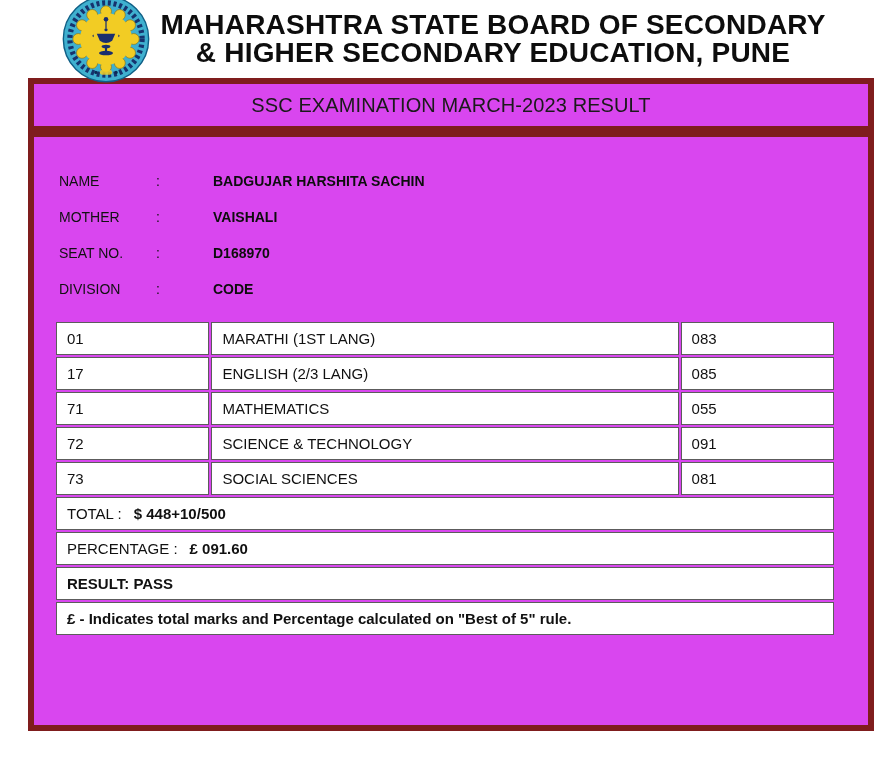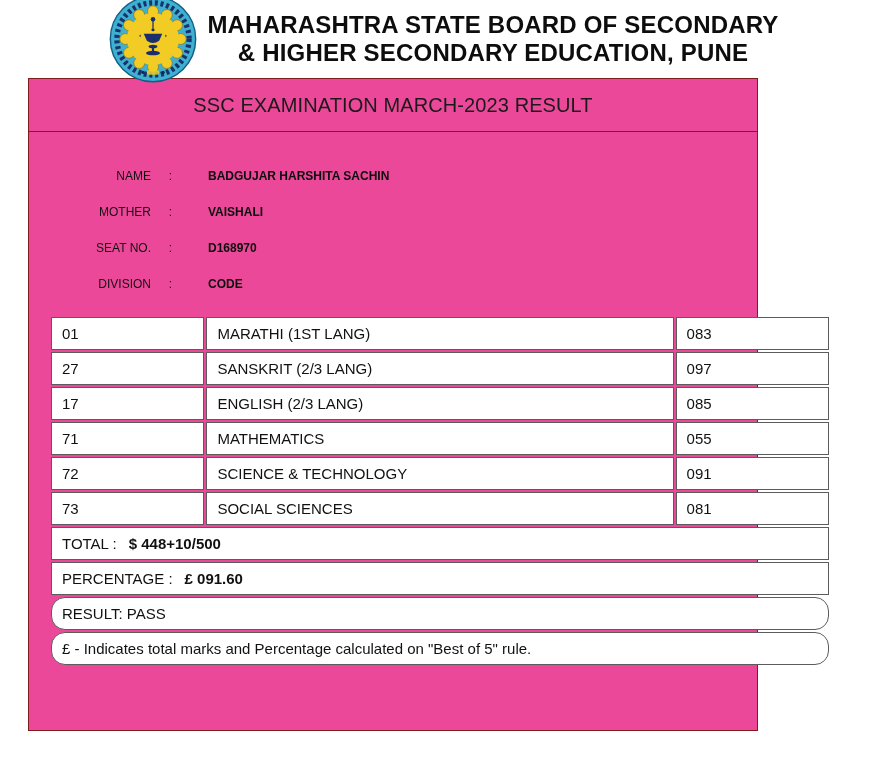--- a/index.html
+++ b/index.html
@@ -20,31 +20,31 @@
     padding-top: 0;
   }
   .logo-wrap {
     width: 88px; height: 82px;
     margin-top: -6px;
     flex: 0 0 auto;
   }
   .board-name {
     text-align: center;
     font-weight: bold;
-    font-size: 24px;
+    font-size: 28px;
     line-height: 28px;
     color: #0d0d0d;
     letter-spacing: 0.2px;
   }
   
   .page-box {
     margin-left: 28px;
-    width: 730px;
-    border: 1px solid #7f1d1d;
-    background: #ec4899;
+    width: 846px;
+    border: 6px solid #7f1d1d;
+    background: #d946ef;
   }
   .title-box {
     height: 54px;
     display: flex;
     align-items: center;
     justify-content: center;
   }
   .page-title {
     font-size: 20px;
     font-weight: 400;
@@ -55,22 +55,21 @@
     margin-top: -1px;
     min-height: 600px;
     padding: 26px 20px 10px 20px;
   }
   
   .info-block { margin-left: 5px; }
   .info-row {
     display: flex;
     align-items: center;
     height: 36px;
-    font-size: 12px;
-    text-align: right;
+    font-size: 14px;
   }
   .info-label { width: 97px; color: #111; }
   .info-sep   { width: 21px; color: #111; }
   .info-value { font-weight: bold; color: #0d0d0d; margin-left: 36px; }
   
   table.marks {
     margin-top: 13px;
     border-collapse: separate;
     border-spacing: 2px;
     table-layout: fixed;
@@ -88,21 +87,21 @@
     white-space: nowrap;
   }
   table.marks th { font-weight: bold; }
   .col-code  { width: 153px; }
   .col-name  { width: 466px; }
   .col-marks { width: 153px; }
   td.summary-right { text-align: right; padding-right: 30px; }
   td.summary-center { text-align: center; }
   .sum-label { font-weight: 400; }
   .sum-value { font-weight: bold; margin-left: 12px; }
-  .bold-note { font-weight: normal; border-radius: 14px; }
+  .bold-note { font-weight: bold; }
 </style>
 </head>
 <body>
 
 <div class="site-header">
   <div class="logo-wrap">
     <svg viewBox="0 0 100 100" width="88" height="88" aria-hidden="true">
 
       <circle cx="50" cy="50" r="48.5" fill="#3fb0cf" stroke="#0f5f86" stroke-width="1.6"></circle>
 
@@ -182,25 +181,20 @@
         <col class="col-name">
         <col class="col-marks">
       </colgroup>
     <tbody>
       <tr>
         <td>01</td>
         <td>MARATHI (1ST LANG)</td>
         <td>083</td>
       </tr>
       <tr>
-        <td>27</td>
-        <td>SANSKRIT (2/3 LANG)</td>
-        <td>097</td>
-      </tr>
-      <tr>
         <td>17</td>
         <td>ENGLISH (2/3 LANG)</td>
         <td>085</td>
       </tr>
       <tr>
         <td>71</td>
         <td>MATHEMATICS</td>
         <td>055</td>
       </tr>
       <tr>

